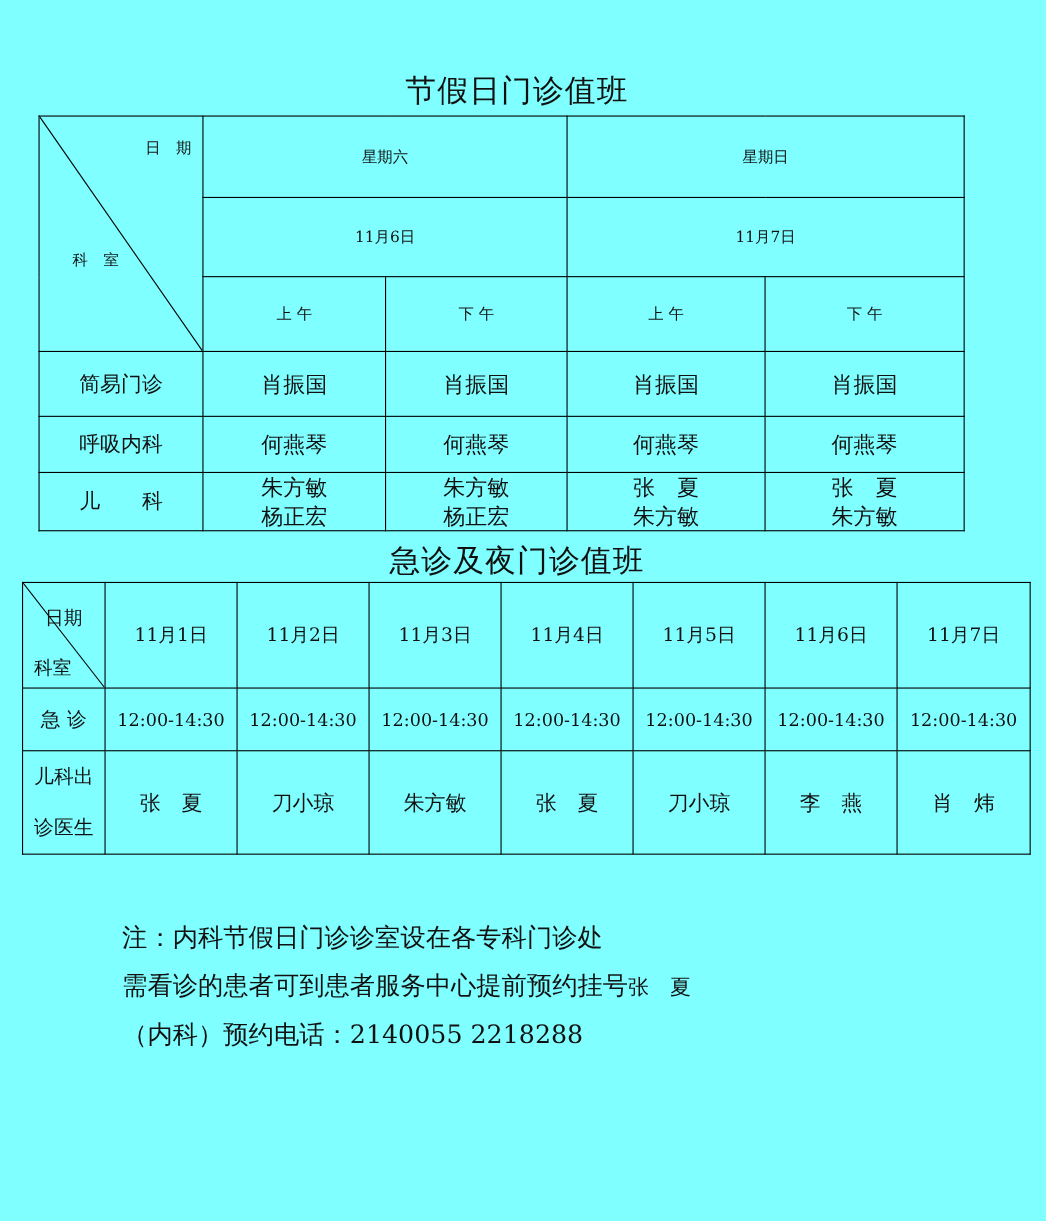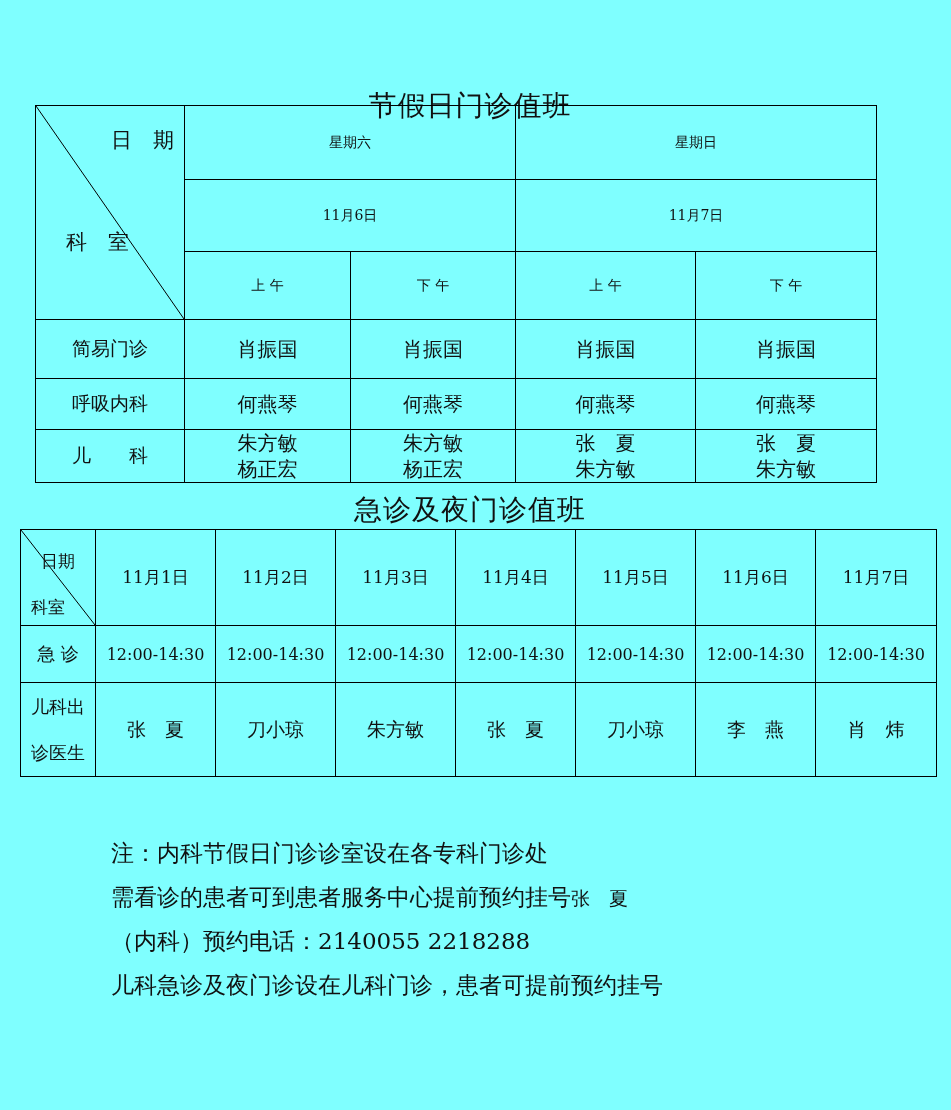--- a/index.html
+++ b/index.html
@@ -4,39 +4,39 @@
 <style>
   html, body { margin:0; padding:0; }
   body {
     width:951px; height:1110px; background:#7fffff; position:relative; overflow:hidden;
     font-family:"DejaVu Serif", "Liberation Serif", serif; color:#111;
   }
   .abs { position:absolute; }
   .title { font-size:28px; text-align:center; white-space:nowrap; letter-spacing:1px; }
   table { border-collapse:collapse; position:absolute; table-layout:fixed; }
   td { border:1.5px solid #000; text-align:center; vertical-align:middle; padding:0; position:relative; }
-  .t1 td { font-size:21px; }
+  .t1 td { font-size:14px; }
   .t1 .hdr { font-size:14px; }
   .t1 .name { font-size:20px; line-height:26px; }
   .t1 .dept { font-size:19px; }
   .t2 td { font-size:17px; }
   .t2 .time { font-size:16px; }
   .t2 .doc { font-size:19px; }
   .t2 .rowlbl { font-size:18px; }
   .diag { position:absolute; inset:0; }
   .diag svg { width:100%; height:100%; display:block; }
   .corner-top { position:absolute; }
   .corner-bot { position:absolute;font-family:Liberation Serif, serif; }
   .notes { position:absolute; left:111px; top:832px; font-size:23px; line-height:43.5px; white-space:nowrap; }
   .small { font-size:19px; }
 </style>
 </head>
 <body>
 
-<div class="abs title" style="left:300px; top:64px; width:340px;margin-top:23px;">节假日门诊值班</div>
+<div class="abs title" style="left:300px; top:64px; width:340px;">节假日门诊值班</div>
 
 <table class="t1" style="left:35px; top:105px; width:841px;">
   <colgroup>
     <col style="width:149px">
       <col style="width:166px">
       <col style="width:165px">
       <col style="width:180px">
       <col style="width:181px">
   </colgroup>
   <tbody>
@@ -154,14 +154,13 @@
     <td class="doc">李　燕</td>
     <td class="doc">肖　炜</td>
   </tr>
 </tbody>
   </table>
 
 <div class="notes">
   <div>注：内科节假日门诊诊室设在各专科门诊处</div>
   <div><span>需看诊的患者可到患者服务中心提前预约挂号</span><span class="small">张　夏</span></div>
   <div>（内科）预约电话：2140055 2218288</div>
-  <div>儿科急诊及夜门诊设在儿科门诊，患者可提前预约挂号</div>
 </div>
 
 </body></html>

